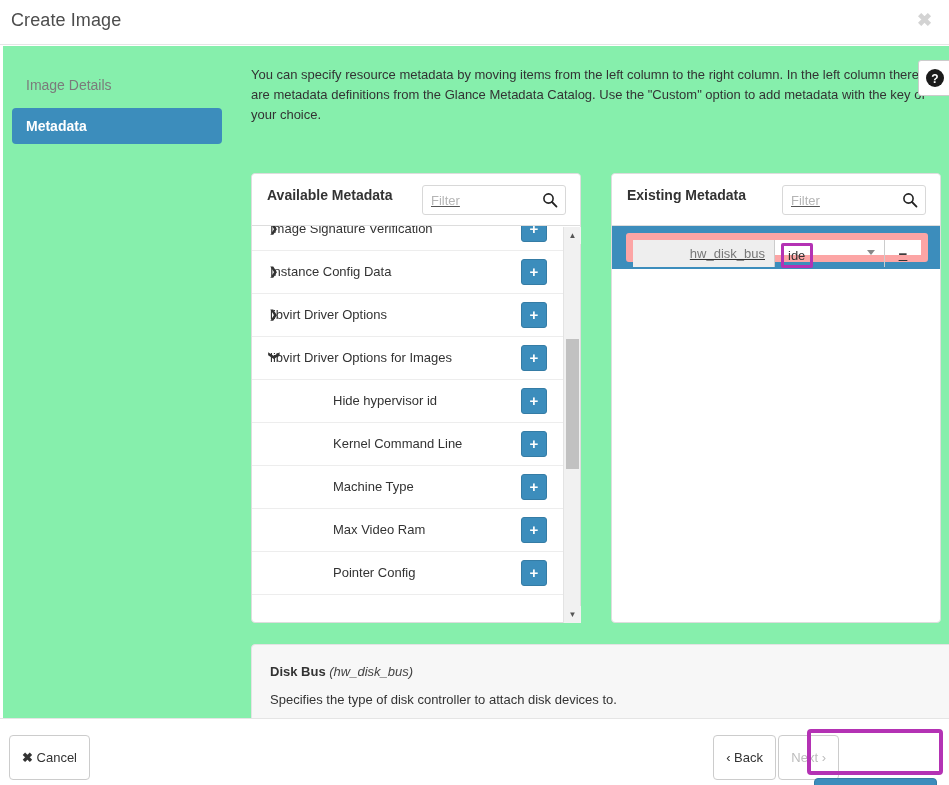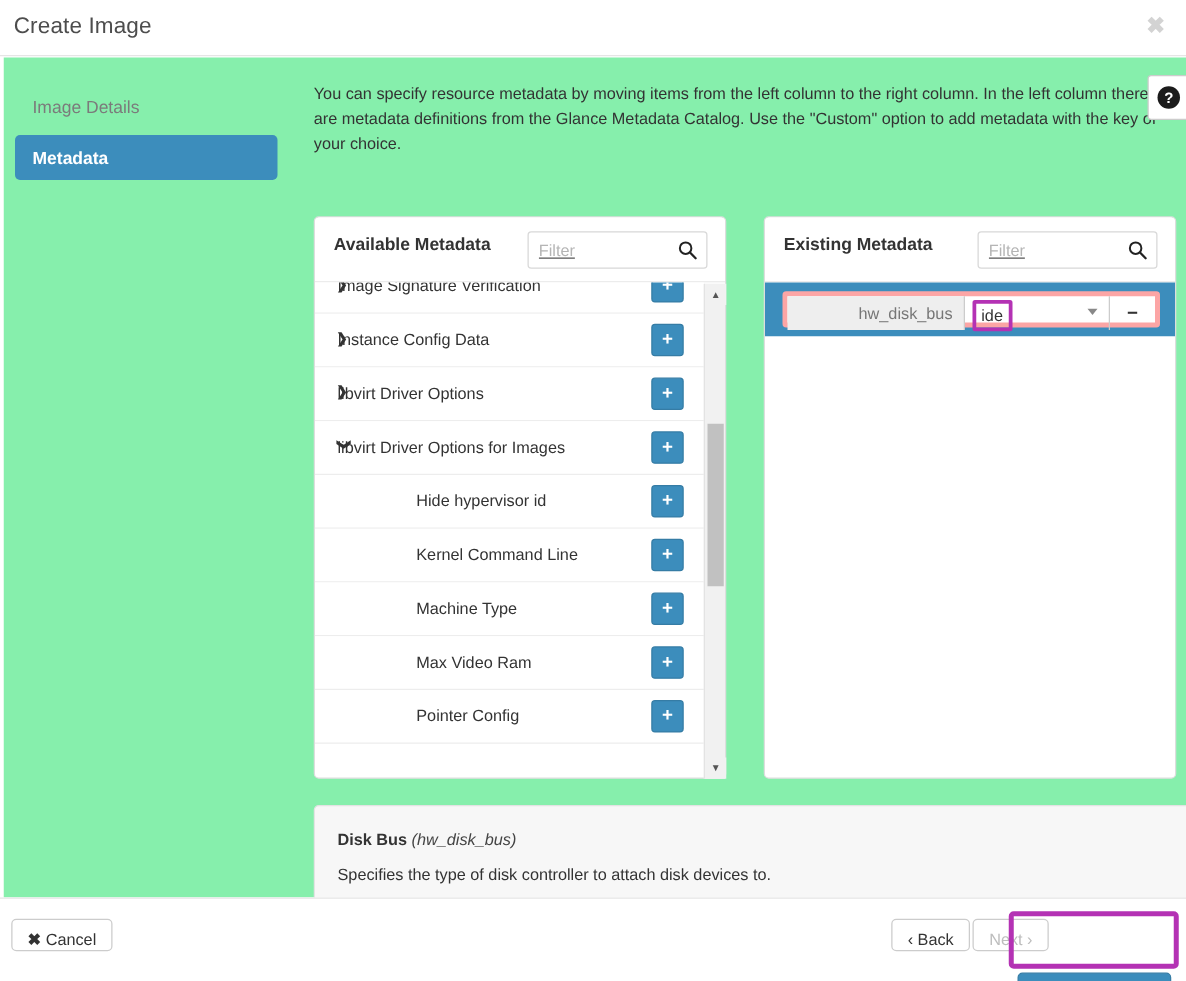--- a/index.html
+++ b/index.html
@@ -199,23 +199,24 @@
   .sel-row {
     position: relative;
     height: 43px;
     background: #3c8dbc;
     padding: 7px 12px 0 14px;
   }
   .kv {
     position: relative;
     height: 29px;
     background: #ffffff;
-    border: 4px solid #fca5a5;
+    border: 7px solid #fca5a5;
     border-radius: 3px;
     display: flex;
+    text-decoration: underline;
   }
   .kv-key {
     width: 142px; height: 27px;
     background: #eeeeee;
     border-right: 1px solid #cccccc;
     text-align: right;
     padding: 0 9px;
     line-height: 27px;
     font-size: 13px; color: #777777;
     white-space: nowrap; overflow: hidden;
@@ -268,21 +269,21 @@
 
   
   .modal-footer {
     position: absolute; left: 0; bottom: 0;
     width: 949px; height: 67px;
     border-top: 1px solid #e5e5e5;
     background: #ffffff;
   }
   .btn {
     position: absolute;
-    height: 26px;
+    height: 45px;
     border: 1px solid #cccccc;
     border-radius: 4px;
     background: #ffffff;
     font-size: 13px;
     color: #333333;
     font-family: "Liberation Sans", sans-serif;
     cursor: pointer;
     padding: 0 12px;
     line-height: 32px;
   }

